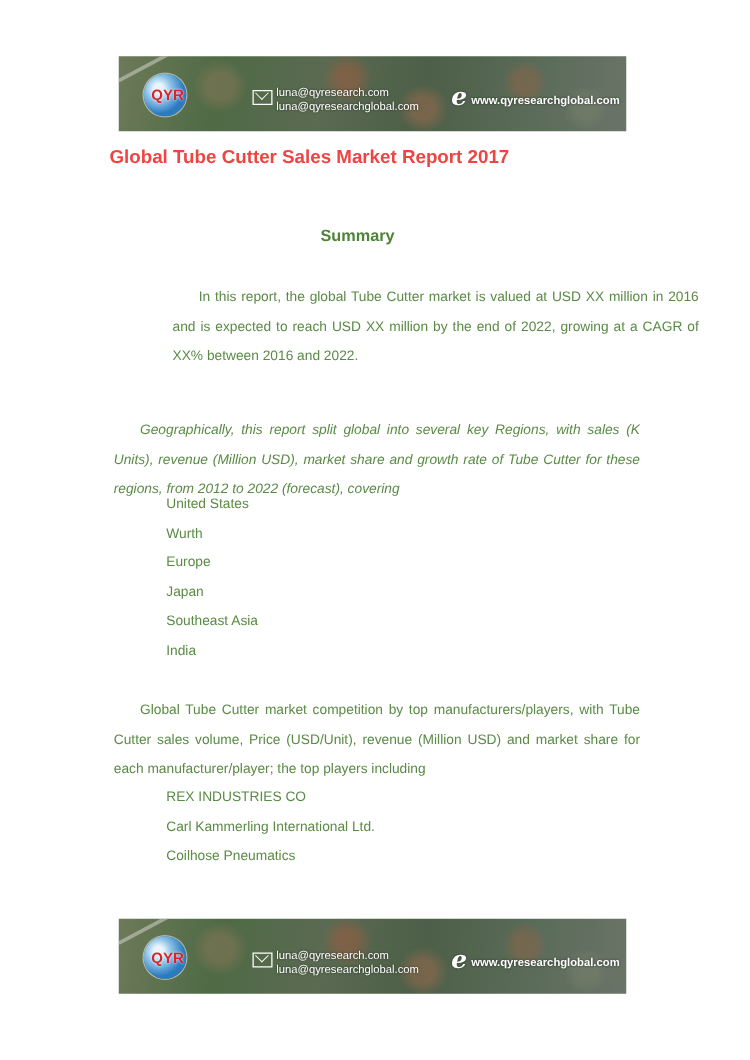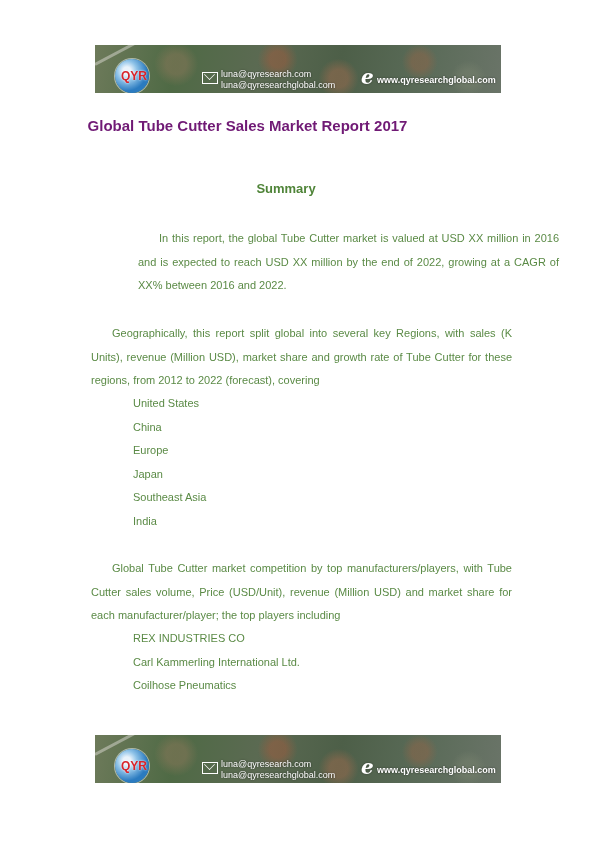--- a/index.html
+++ b/index.html
@@ -1,18 +1,18 @@
 <!DOCTYPE html>
 <html><head>
 <meta charset="utf-8">
 <style>
   html, body { margin: 0; padding: 0; background: #ffffff; }
   body { width: 600px; height: 848px; position: relative; overflow: hidden; font-family: "Liberation Sans", sans-serif; }
   .banner {
-    position: absolute; left: 95px; width: 406px; height: 48px;
+    position: absolute; left: 95px; width: 406px; height: 60px;
     background:
       radial-gradient(circle at 20% 40%, rgba(140,120,90,0.5) 0 10px, transparent 22px),
       radial-gradient(circle at 45% 30%, rgba(170,90,60,0.45) 0 8px, transparent 20px),
       radial-gradient(circle at 60% 70%, rgba(180,110,80,0.4) 0 9px, transparent 20px),
       radial-gradient(circle at 80% 35%, rgba(150,100,70,0.45) 0 8px, transparent 18px),
       radial-gradient(circle at 92% 70%, rgba(120,130,110,0.5) 0 8px, transparent 18px),
       linear-gradient(100deg, #6d7a5a 0%, #4f6a45 20%, #5b6a52 40%, #4d5f48 60%, #5a6b58 80%, #6a7468 100%);
     overflow: hidden;
     text-decoration: underline;
   }
@@ -30,21 +30,21 @@
     position: absolute; left: 107px; top: 27px; width: 14px; height: 10px; border: 1px solid #ffffff;
   }
   .banner .mail-icon::before {
     content: ""; position: absolute; left: 1px; top: -4px; width: 10px; height: 10px;
     border-right: 1px solid #fff; border-bottom: 1px solid #fff; transform: rotate(45deg) scale(0.7);
   }
   .banner .emails { position: absolute; left: 126px; top: 24px; color: #ffffff; font-size: 9px; line-height: 11px; text-shadow: 0 0 2px rgba(0,0,0,0.6); }
   .banner .ie-icon { position: absolute; left: 266px; top: 22px; color: #ffffff; font-size: 20px; font-weight: bold; font-style: italic; line-height: 20px; font-family: "DejaVu Serif", serif; text-shadow: 0 0 2px rgba(0,0,0,0.4);}
   .banner .website { position: absolute; left: 282px; top: 30px; color: #ffffff; font-size: 9px; font-weight: bold; text-shadow: 0 0 2px rgba(0,0,0,0.6); text-align: right; }
 
-  .title { position: absolute; left: 0; width: 495px; top: 117px; text-align: center; color: #701a75; font-weight: bold; font-size: 15px; }
+  .title { position: absolute; left: 0; width: 495px; top: 117px; text-align: center; color: #ef4444; font-weight: bold; font-size: 15px; }
   .summary { position: absolute; left: 0; width: 572px; top: 181px; text-align: center; color: #4f8438; font-weight: bold; font-size: 13px; }
   .para { position: absolute; left: 91px; width: 421px; color: #5a8a45; font-size: 11px; line-height: 23.5px; text-align: justify; text-align-last: left; }
   .para .indent { display: inline-block; width: 21px; }
   .list { position: absolute; left: 133px; color: #5a8a45; font-size: 11px; line-height: 23.6px; }
   .list div { white-space: nowrap; }
 </style>
 </head>
 <body>
 
 <div class="banner" style="top:45px;">
@@ -58,25 +58,25 @@
   </div>
   <div class="ie-icon">e</div>
   <div class="website">www.qyresearchglobal.com</div>
 </div>
 
 <div class="title">Global Tube Cutter Sales Market Report 2017</div>
 <div class="summary">Summary</div>
 
 <div class="para" style="top:227px;margin-left:47px;"><span class="indent"></span><span>In this report, the global Tube Cutter market is valued at USD XX million in 2016 and is expected to reach USD XX million by the end of 2022, growing at a CAGR of XX% between 2016 and 2022.</span></div>
 
-<div class="para" style="top:322px;"><span class="indent"></span><span>Geographically, this report split global into several key Regions, with sales (K Units), revenue (Million USD), market share and growth rate of Tube Cutter for these regions, from 2012 to 2022 (forecast), covering</span></div>
+<div class="para" style="top:333px;font-style:italic;"><span class="indent"></span><span>Geographically, this report split global into several key Regions, with sales (K Units), revenue (Million USD), market share and growth rate of Tube Cutter for these regions, from 2012 to 2022 (forecast), covering</span></div>
 
 <div class="list" style="top:392px;">
   <div>United States</div>
-  <div>China</div>
+  <div>Wurth</div>
   <div>Europe</div>
   <div>Japan</div>
   <div>Southeast Asia</div>
   <div>India</div>
 </div>
 
 <div class="para" style="top:557px;"><span class="indent"></span><span>Global Tube Cutter market competition by top manufacturers/players, with Tube Cutter sales volume, Price (USD/Unit), revenue (Million USD) and market share for each manufacturer/player; the top players including</span></div>
 
 <div class="list" style="top:627px;">
   <div>REX INDUSTRIES CO</div>

